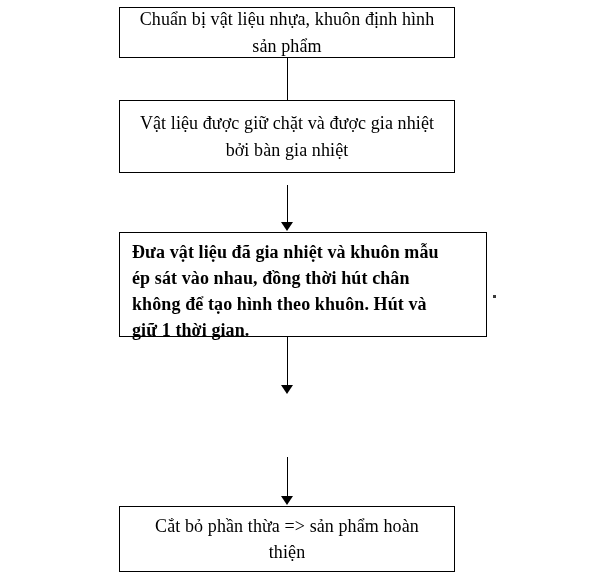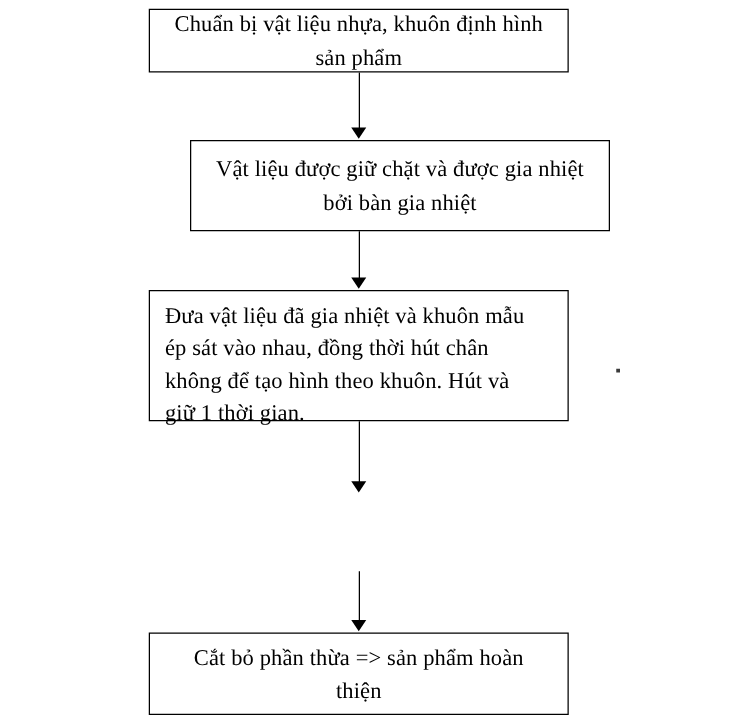--- a/index.html
+++ b/index.html
@@ -84,29 +84,29 @@
 <div id="flowchart">
 
   <div class="node align-center" style="left:119px; top:7px; width:336px; height:51px;">
     <span class="node-label">Chuẩn bị vật liệu nhựa, khuôn định hình
 sản phẩm</span>
   </div>
 
   <div class="connector" style="left:287px; top:58px; height:46px;"></div>
   <div class="arrowhead" style="left:281px; top:102px;"></div>
 
-  <div class="node align-center" style="left:119px; top:112px; width:336px; height:73px;margin-left:33px;">
+  <div class="node align-center" style="left:119px; top:100px; width:336px; height:73px;">
     <span class="node-label">Vật liệu được giữ chặt và được gia nhiệt
 bởi bàn gia nhiệt</span>
   </div>
 
   <div class="connector" style="left:287px; top:185px; height:38px;"></div>
   <div class="arrowhead" style="left:281px; top:222px;"></div>
 
-  <div class="node align-left" style="left:119px; top:232px; width:336px; height:105px;">
+  <div class="node align-left" style="left:119px; top:232px; width:368px; height:105px;font-weight:bold;">
     <span class="node-label">Đưa vật liệu đã gia nhiệt và khuôn mẫu
 ép sát vào nhau, đồng thời hút chân
 không để tạo hình theo khuôn. Hút và
 giữ 1 thời gian.</span>
   </div>
 
   <div class="connector" style="left:287px; top:337px; height:49px;"></div>
   <div class="arrowhead" style="left:281px; top:385px;"></div>
 
 

